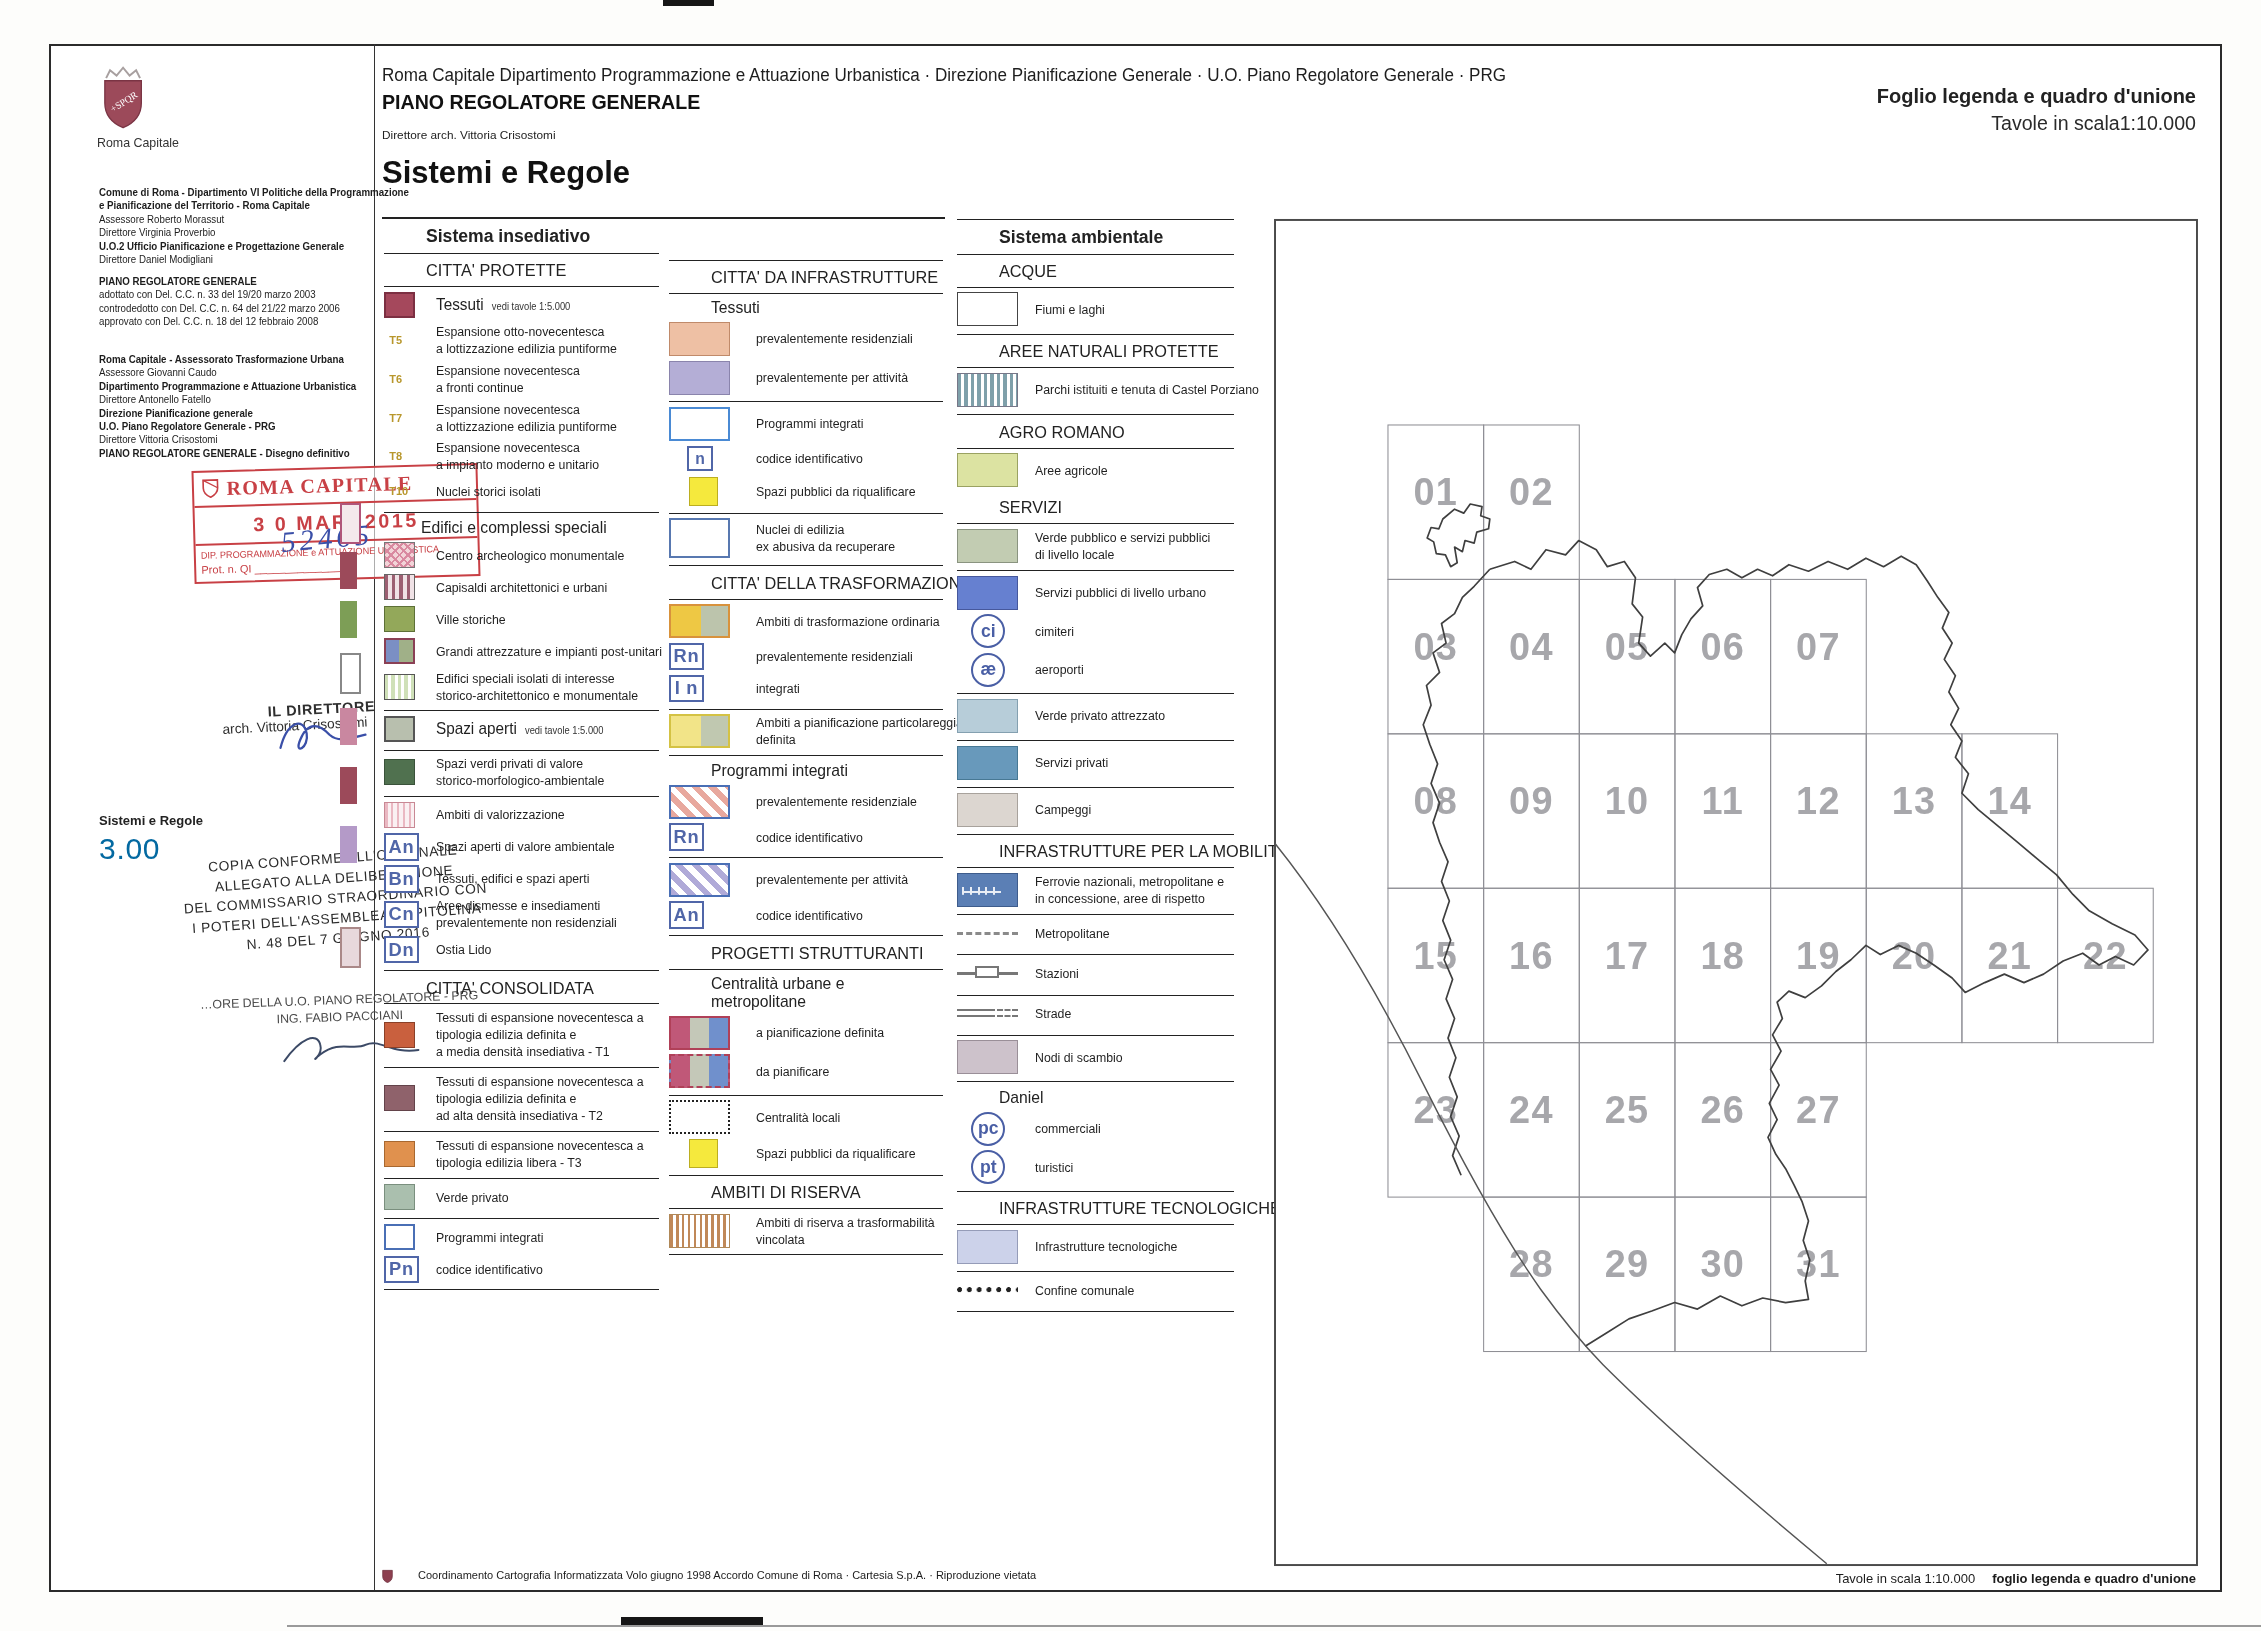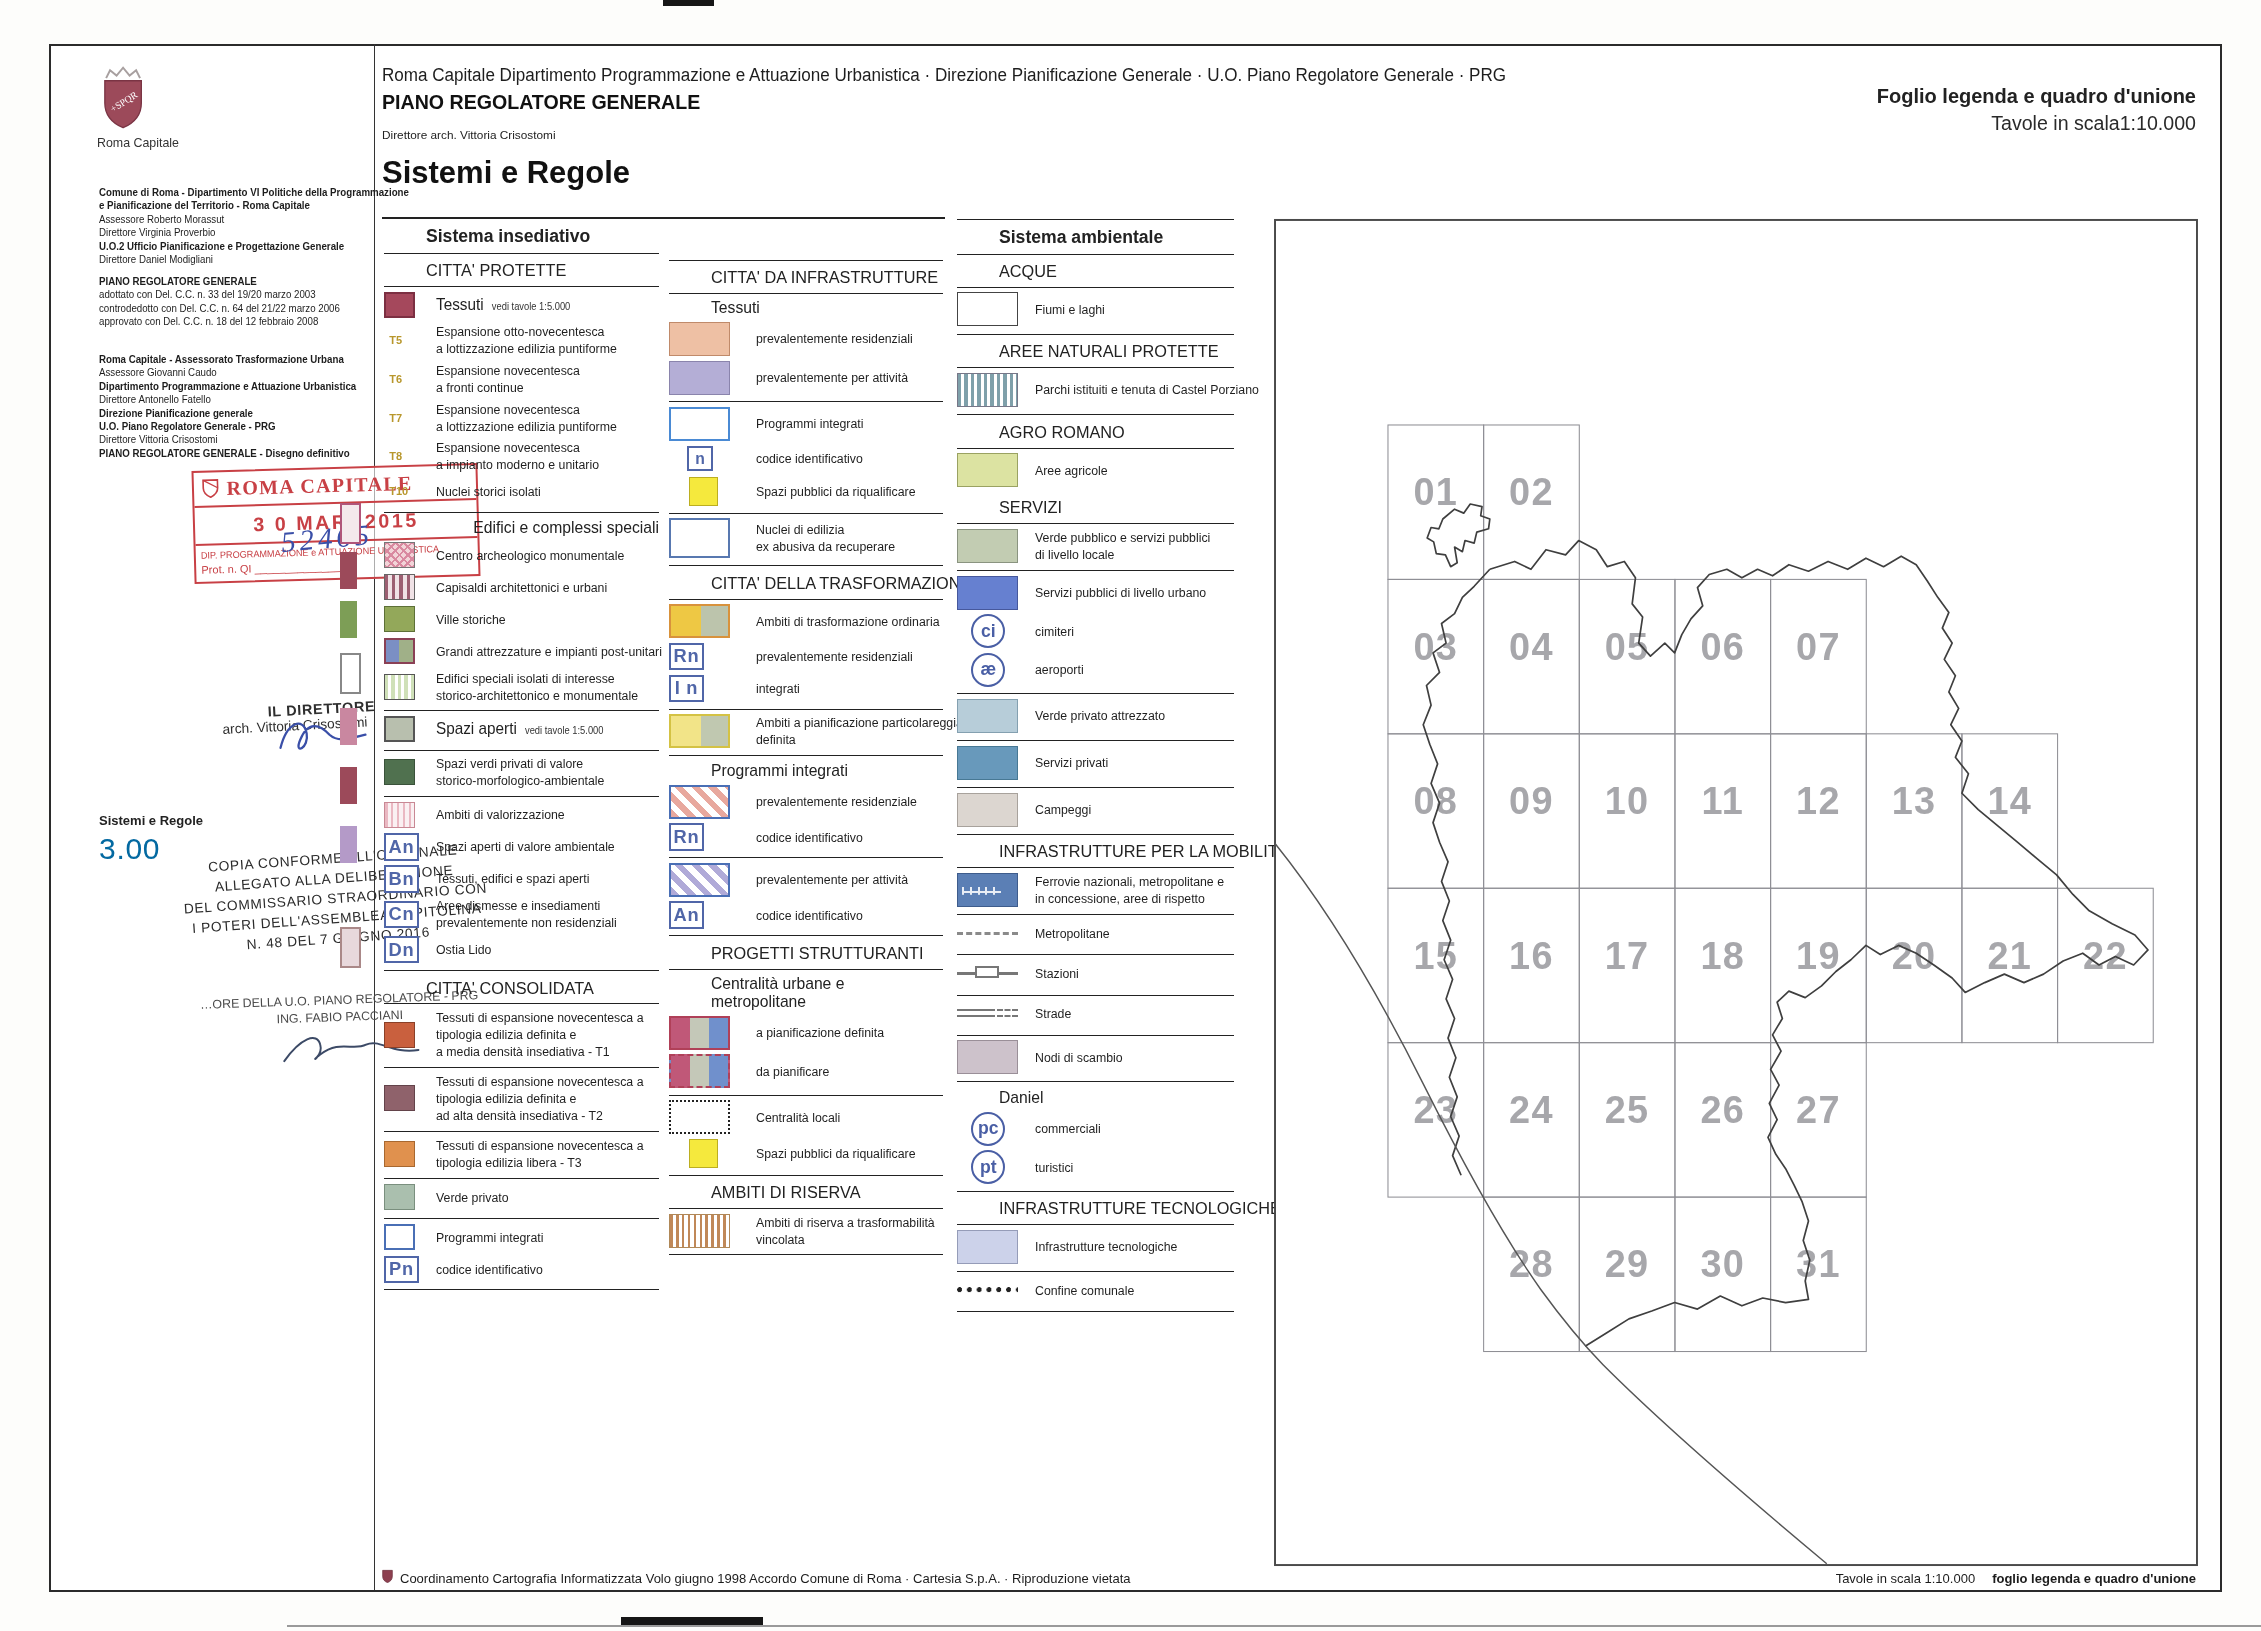--- a/index.html
+++ b/index.html
@@ -53,21 +53,21 @@
   .lg-col{position:absolute;font-size:13.7px;}
   #legend-col1{left:384px;top:219px;width:275px;}
   #legend-col2{left:669px;top:253px;width:274px;}
   #legend-col3{left:957px;top:219px;width:277px;}
   .lg-mh{padding:7.2px 0 7.2px 42px;border-bottom:1.6px solid #222;font-weight:bold;font-size:17.6px;line-height:20px;}
   .lg-mh.bt{border-top:1.6px solid #222;}
   #legend-col1 > .lg-mh:first-child{border-top:none;}
   .lg-sh{padding:6.5px 0 5.9px 42px;border-bottom:1.6px solid #222;font-size:16.3px;white-space:nowrap;
          }
   .lg-g{padding:5.2px 0 0 42px;font-size:15.7px;}
-  #legend-col1 .lg-g{padding-left:37px;text-align:right;}
+  #legend-col1 .lg-g{padding-left:37px;}
   .lg-r{border-top:1.6px solid #222;margin:6.5px 0 1.3px;}
   .lg-item{display:flex;align-items:center;gap:10.4px;margin:4.6px 0;min-height:27.4px;}
   .lg-item.ra{border-bottom:1.6px solid #222;padding-bottom:7.2px;margin-bottom:1.3px;}
   .swcell{flex:0 0 42px;display:flex;align-items:center;}
   #legend-col2 .swcell{flex-basis:77px;}
   #legend-col3 .swcell{flex-basis:68px;}
   .lg-text{transform:scaleX(.9);transform-origin:left center;line-height:17px;}
   .lg-line{white-space:nowrap;color:#1f1f1f;}
   .lg-line.big{font-size:17px;}
   .note{font-size:10.4px;margin-left:9.1px;color:#333;}
@@ -138,21 +138,21 @@
   .sym-staz::after{content:"";position:absolute;left:18.3px;top:2px;width:23.5px;height:11.8px;background:#fff;border:2px solid #777;box-sizing:border-box;}
   .sym-strade{height:10.4px;}
   .sym-strade::before{content:"";position:absolute;left:0;top:0;width:38px;height:4.6px;border-top:2px solid #777;border-bottom:2px solid #777;}
   .sym-strade::after{content:"";position:absolute;left:40px;top:0;width:21px;height:4.6px;
       border-top:2px dashed #777;border-bottom:2px dashed #777;}
   .sym-confine{height:5.9px;background-image:radial-gradient(circle at 2.6px 2.6px,#222 2.3px,transparent 2.6px);
       background-size:9.8px 5.9px;background-repeat:repeat-x;}
   
   #map{position:absolute;left:1273px;top:218px;}
   
-  #footer-left{position:absolute;left:382px;top:1569px;font-size:13px;color:#1c1c1c;display:flex;align-items:flex-end;gap:7px;}
+  #footer-left{position:absolute;left:382px;top:1569px;font-size:11px;color:#1c1c1c;display:flex;align-items:flex-start;gap:25px;}
   #footer-right{position:absolute;right:65px;top:1571px;font-size:13px;color:#1c1c1c;}
   #footer-right b{margin-left:17px;}
 </style>
 </head>
 <body>
 
 <div id="sheet">
   <div id="page-border"></div>
   <div class="artifact" style="left:663px;top:0;width:51px;height:5.9px;"></div>
   <div class="artifact" style="left:621px;top:1617px;width:142px;height:10.4px;"></div>

